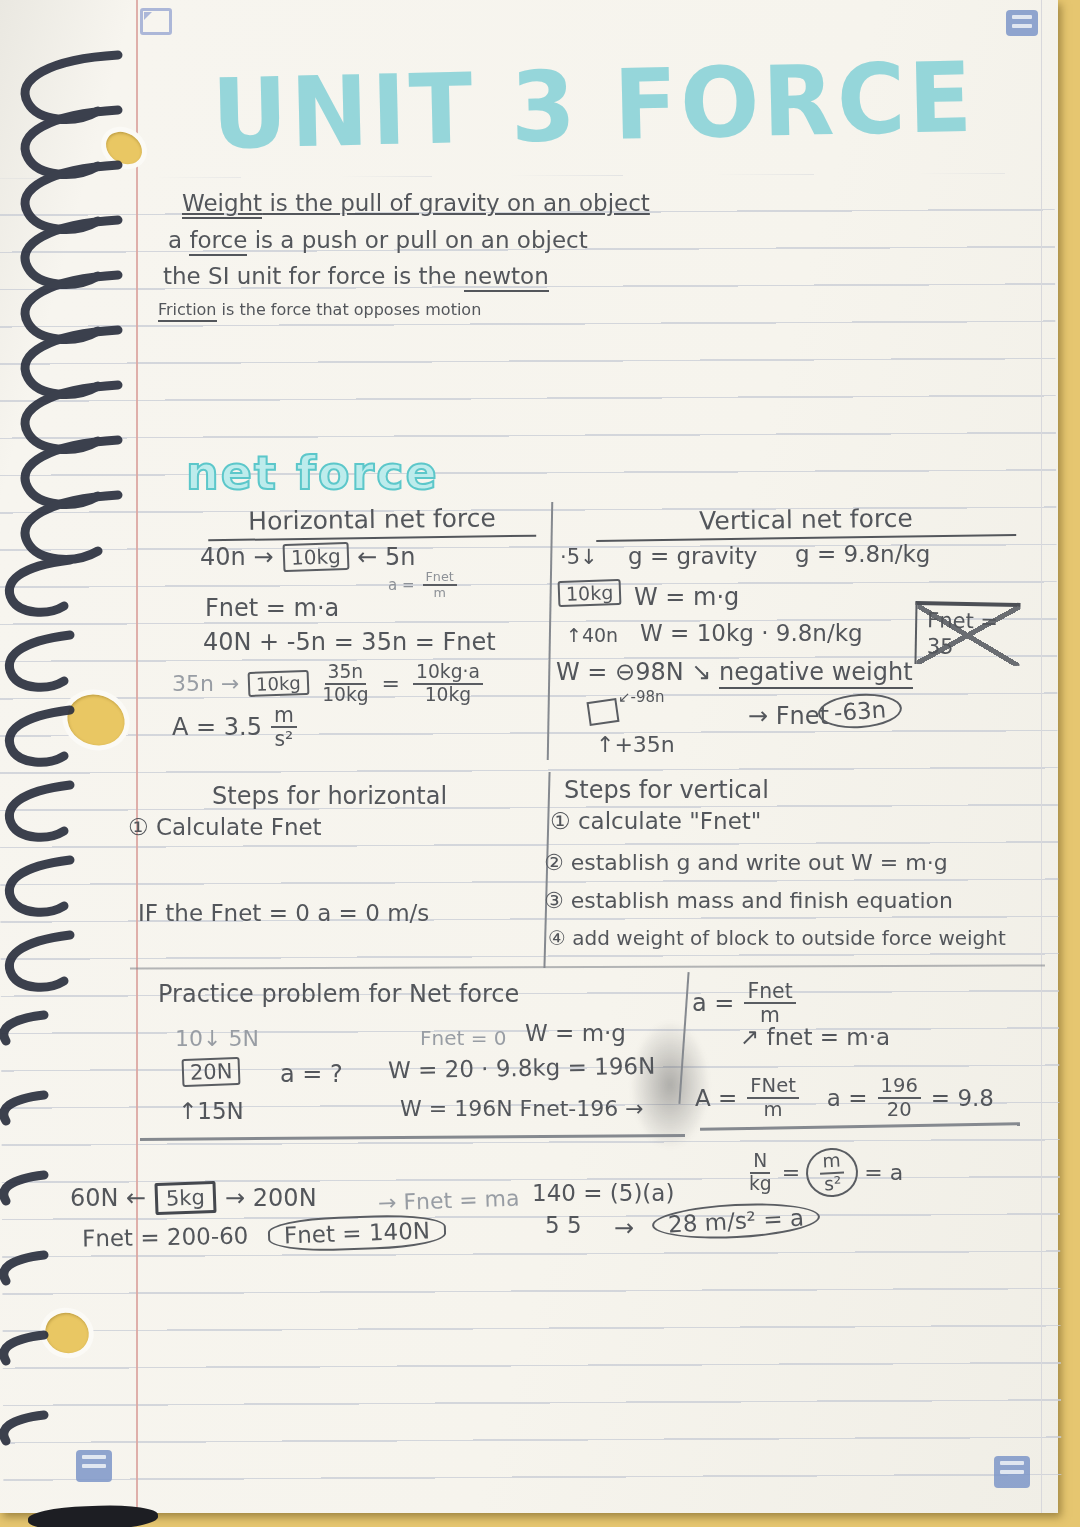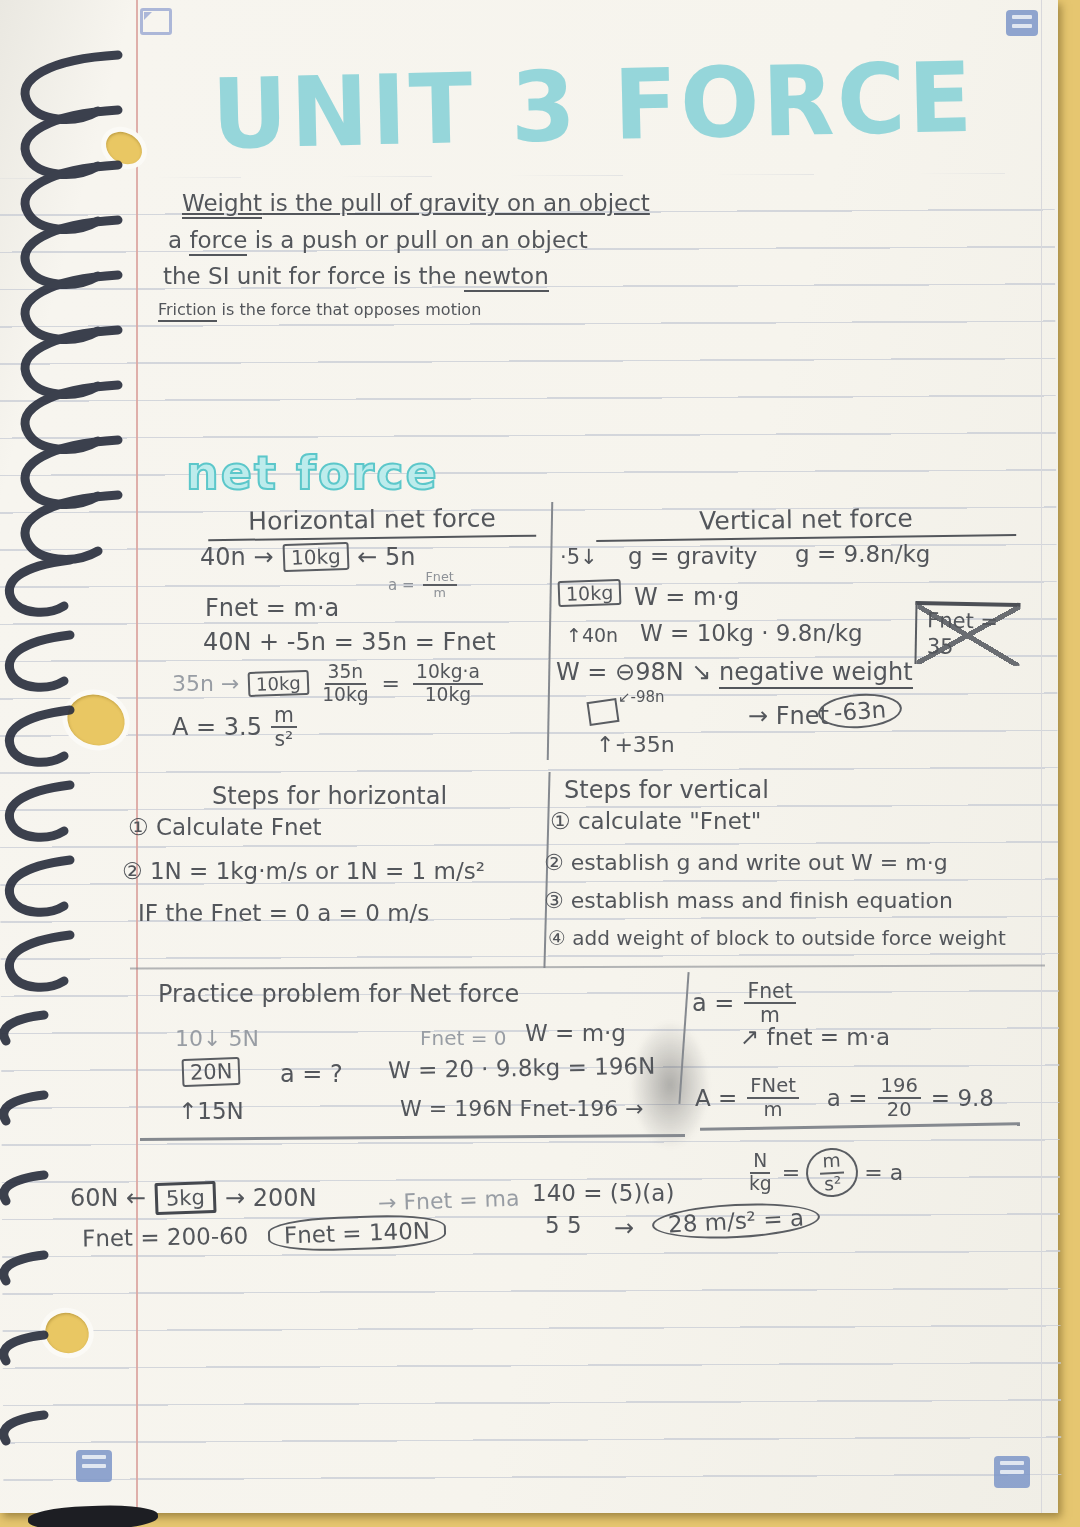--- a/index.html
+++ b/index.html
@@ -194,21 +194,20 @@
   <div class="hand" style="left:700px;top:702px;font-size:24px;margin-left:48px;">→ Fnet</div>
   <div class="hand" style="left:818px;top:694px;font-size:23px;">
     <span class="oval" style="transform:rotate(-4deg);">-63n</span>
   </div>
   <div class="hand" style="left:596px;top:732px;font-size:22px;">↑+35n</div>
 
   <div class="pline" style="left:546px;top:772px;width:2px;height:196px;transform:rotate(1.5deg);"></div>
 
   <div class="hand" style="left:212px;top:782px;font-size:24px;">Steps for horizontal</div>
   <div class="hand" style="left:128px;top:814px;font-size:23px;">① Calculate Fnet</div>
-  <div class="hand" style="left:122px;top:858px;font-size:23px;">② 1N = 1kg·m/s  or 1N = 1 m/s²</div>
   <div class="hand" style="left:138px;top:900px;font-size:23px;">IF the Fnet = 0   a = 0 m/s</div>
 
   <div class="hand" style="left:564px;top:776px;font-size:24px;">Steps for vertical</div>
   <div class="hand" style="left:550px;top:808px;font-size:23px;">① calculate "Fnet"</div>
   <div class="hand" style="left:544px;top:888px;font-size:22px;">③ establish mass and  finish equation</div>
   <div class="hand" style="left:544px;top:850px;font-size:22px;">② establish g and write out W = m·g</div>
   <div class="hand" style="left:548px;top:926px;font-size:20px;">④ add weight of block to outside force weight</div>
 
   <div class="pline" style="left:130px;top:966px;width:915px;height:2px;opacity:.6;transform:rotate(-0.2deg);"></div>
   <div class="pline" style="left:683px;top:972px;width:2px;height:132px;transform:rotate(4deg);"></div>

